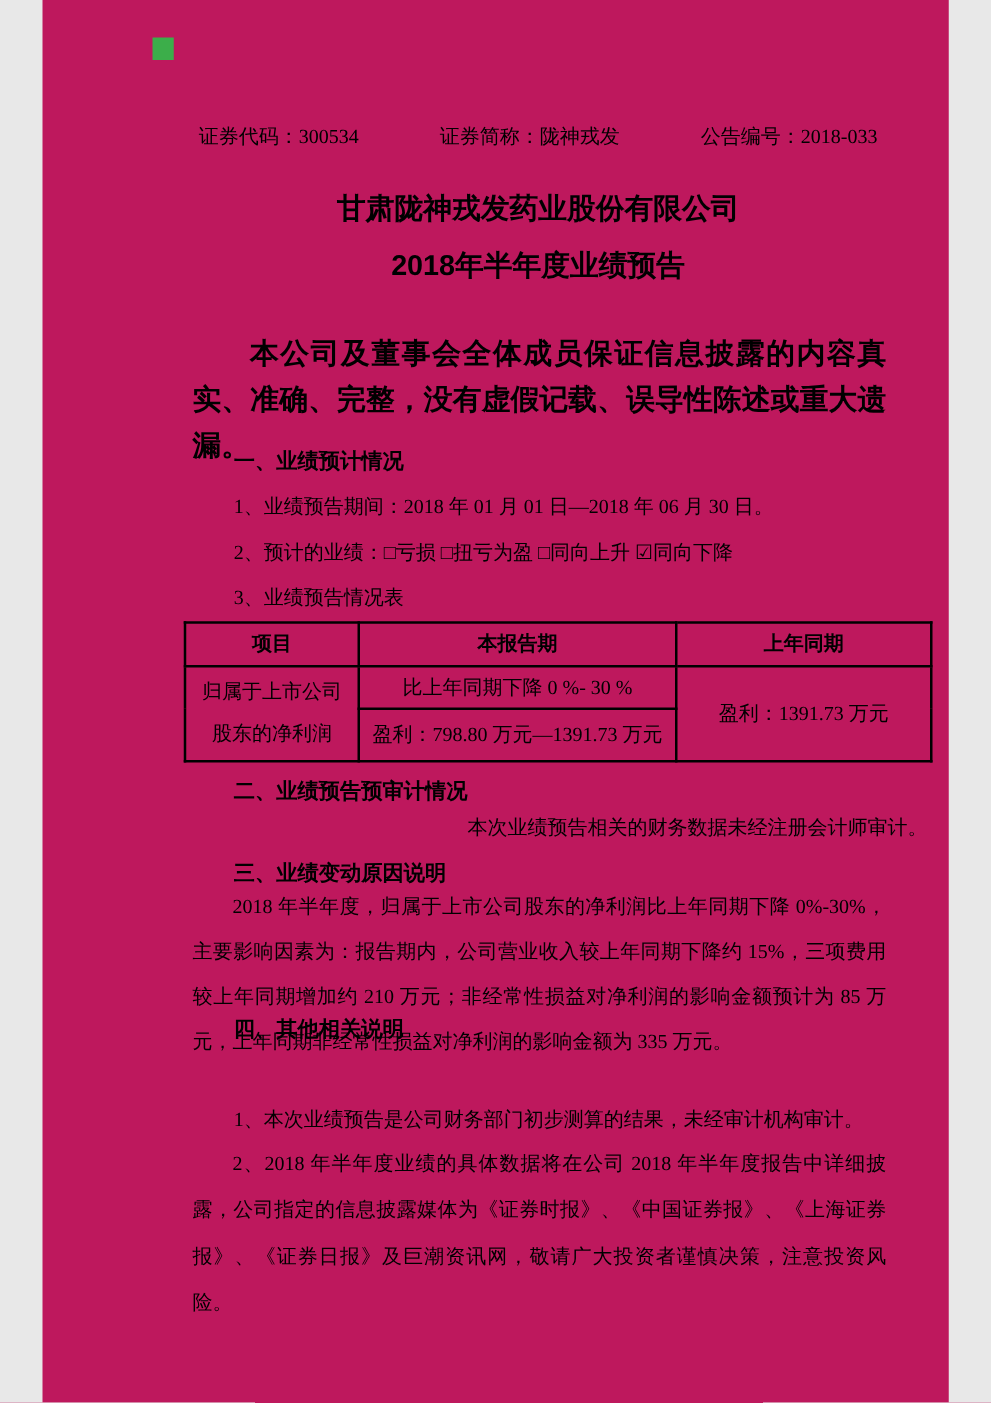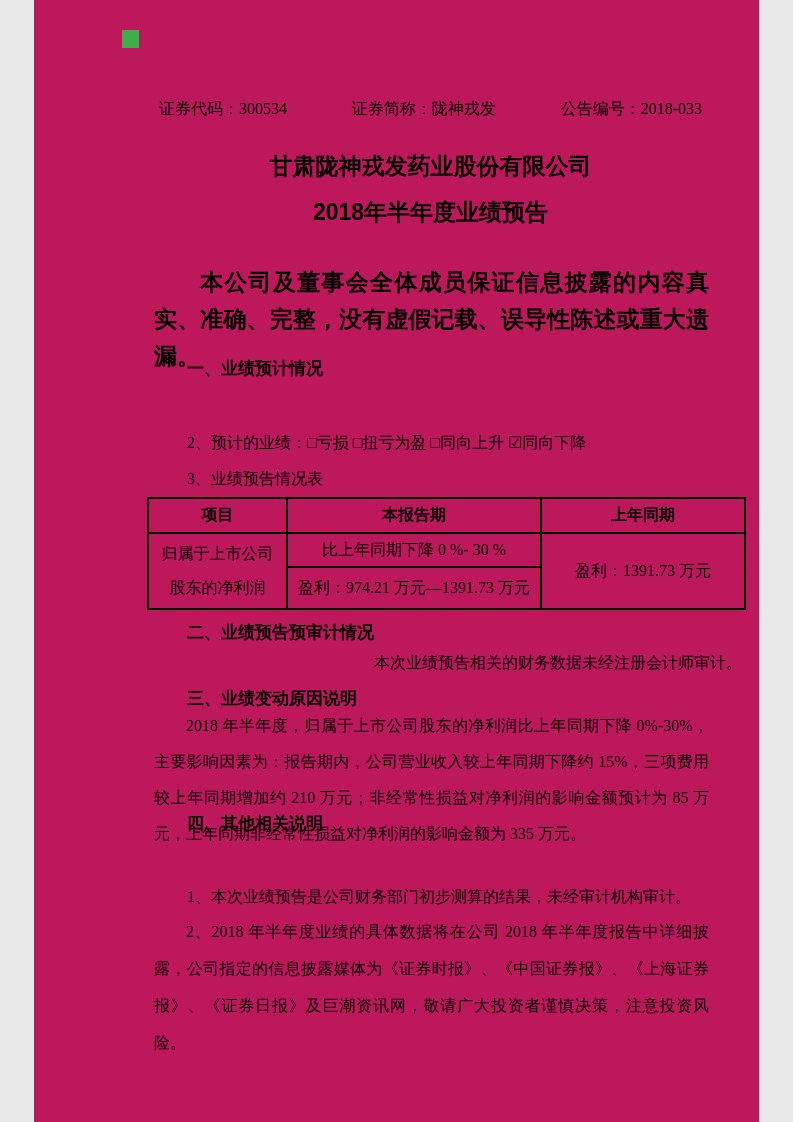--- a/index.html
+++ b/index.html
@@ -83,20 +83,21 @@
     <span>证券简称：陇神戎发</span>
     <span>公告编号：2018-033</span>
   </div>
 
   <div class="title title1">甘肃陇神戎发药业股份有限公司</div>
   <div class="title title2">2018年半年度业绩预告</div>
 
   <div class="block disclaimer bold-gothic">本公司及董事会全体成员保证信息披露的内容真实、准确、完整，没有虚假记载、误导性陈述或重大遗漏。</div>
 
   <div class="block heading bold-gothic h-sec1">一、业绩预计情况</div>
+  <div class="block item item1">1、业绩预告期间：2018 年 01 月 01 日—2018 年 06 月 30 日。</div>
   <div class="block item item2">2、预计的业绩：□亏损  □扭亏为盈  □同向上升  ☑同向下降</div>
   <div class="block item item3">3、业绩预告情况表</div>
 
   <table class="forecast-table">
     <colgroup>
       <col class="col-item">
         <col class="col-current">
         <col class="col-prior">
     </colgroup>
     <tbody>
@@ -105,21 +106,21 @@
       <th>本报告期</th>
       <th>上年同期</th>
     </tr>
     <tr class="row-top">
       <td rowspan="2" class="cell-item">归属于上市公司
 股东的净利润</td>
       <td>比上年同期下降 0 %- 30 %</td>
       <td rowspan="2">盈利：1391.73 万元</td>
     </tr>
     <tr class="row-bottom">
-      <td>盈利：974.21 万元—1391.73 万元</td>
+      <td>盈利：798.80 万元—1391.73 万元</td>
     </tr>
   </tbody>
     </table>
 
   <div class="block heading bold-gothic h-sec2">二、业绩预告预审计情况</div>
   <div class="block item s2-body">本次业绩预告相关的财务数据未经注册会计师审计。</div>
 
   <div class="block heading bold-gothic h-sec3">三、业绩变动原因说明</div>
   <div class="block s3-para">2018 年半年度，归属于上市公司股东的净利润比上年同期下降 0%-30%，主要影响因素为：报告期内，公司营业收入较上年同期下降约 15%，三项费用较上年同期增加约 210 万元；非经常性损益对净利润的影响金额预计为 85 万元，上年同期非经常性损益对净利润的影响金额为 335 万元。</div>
 

